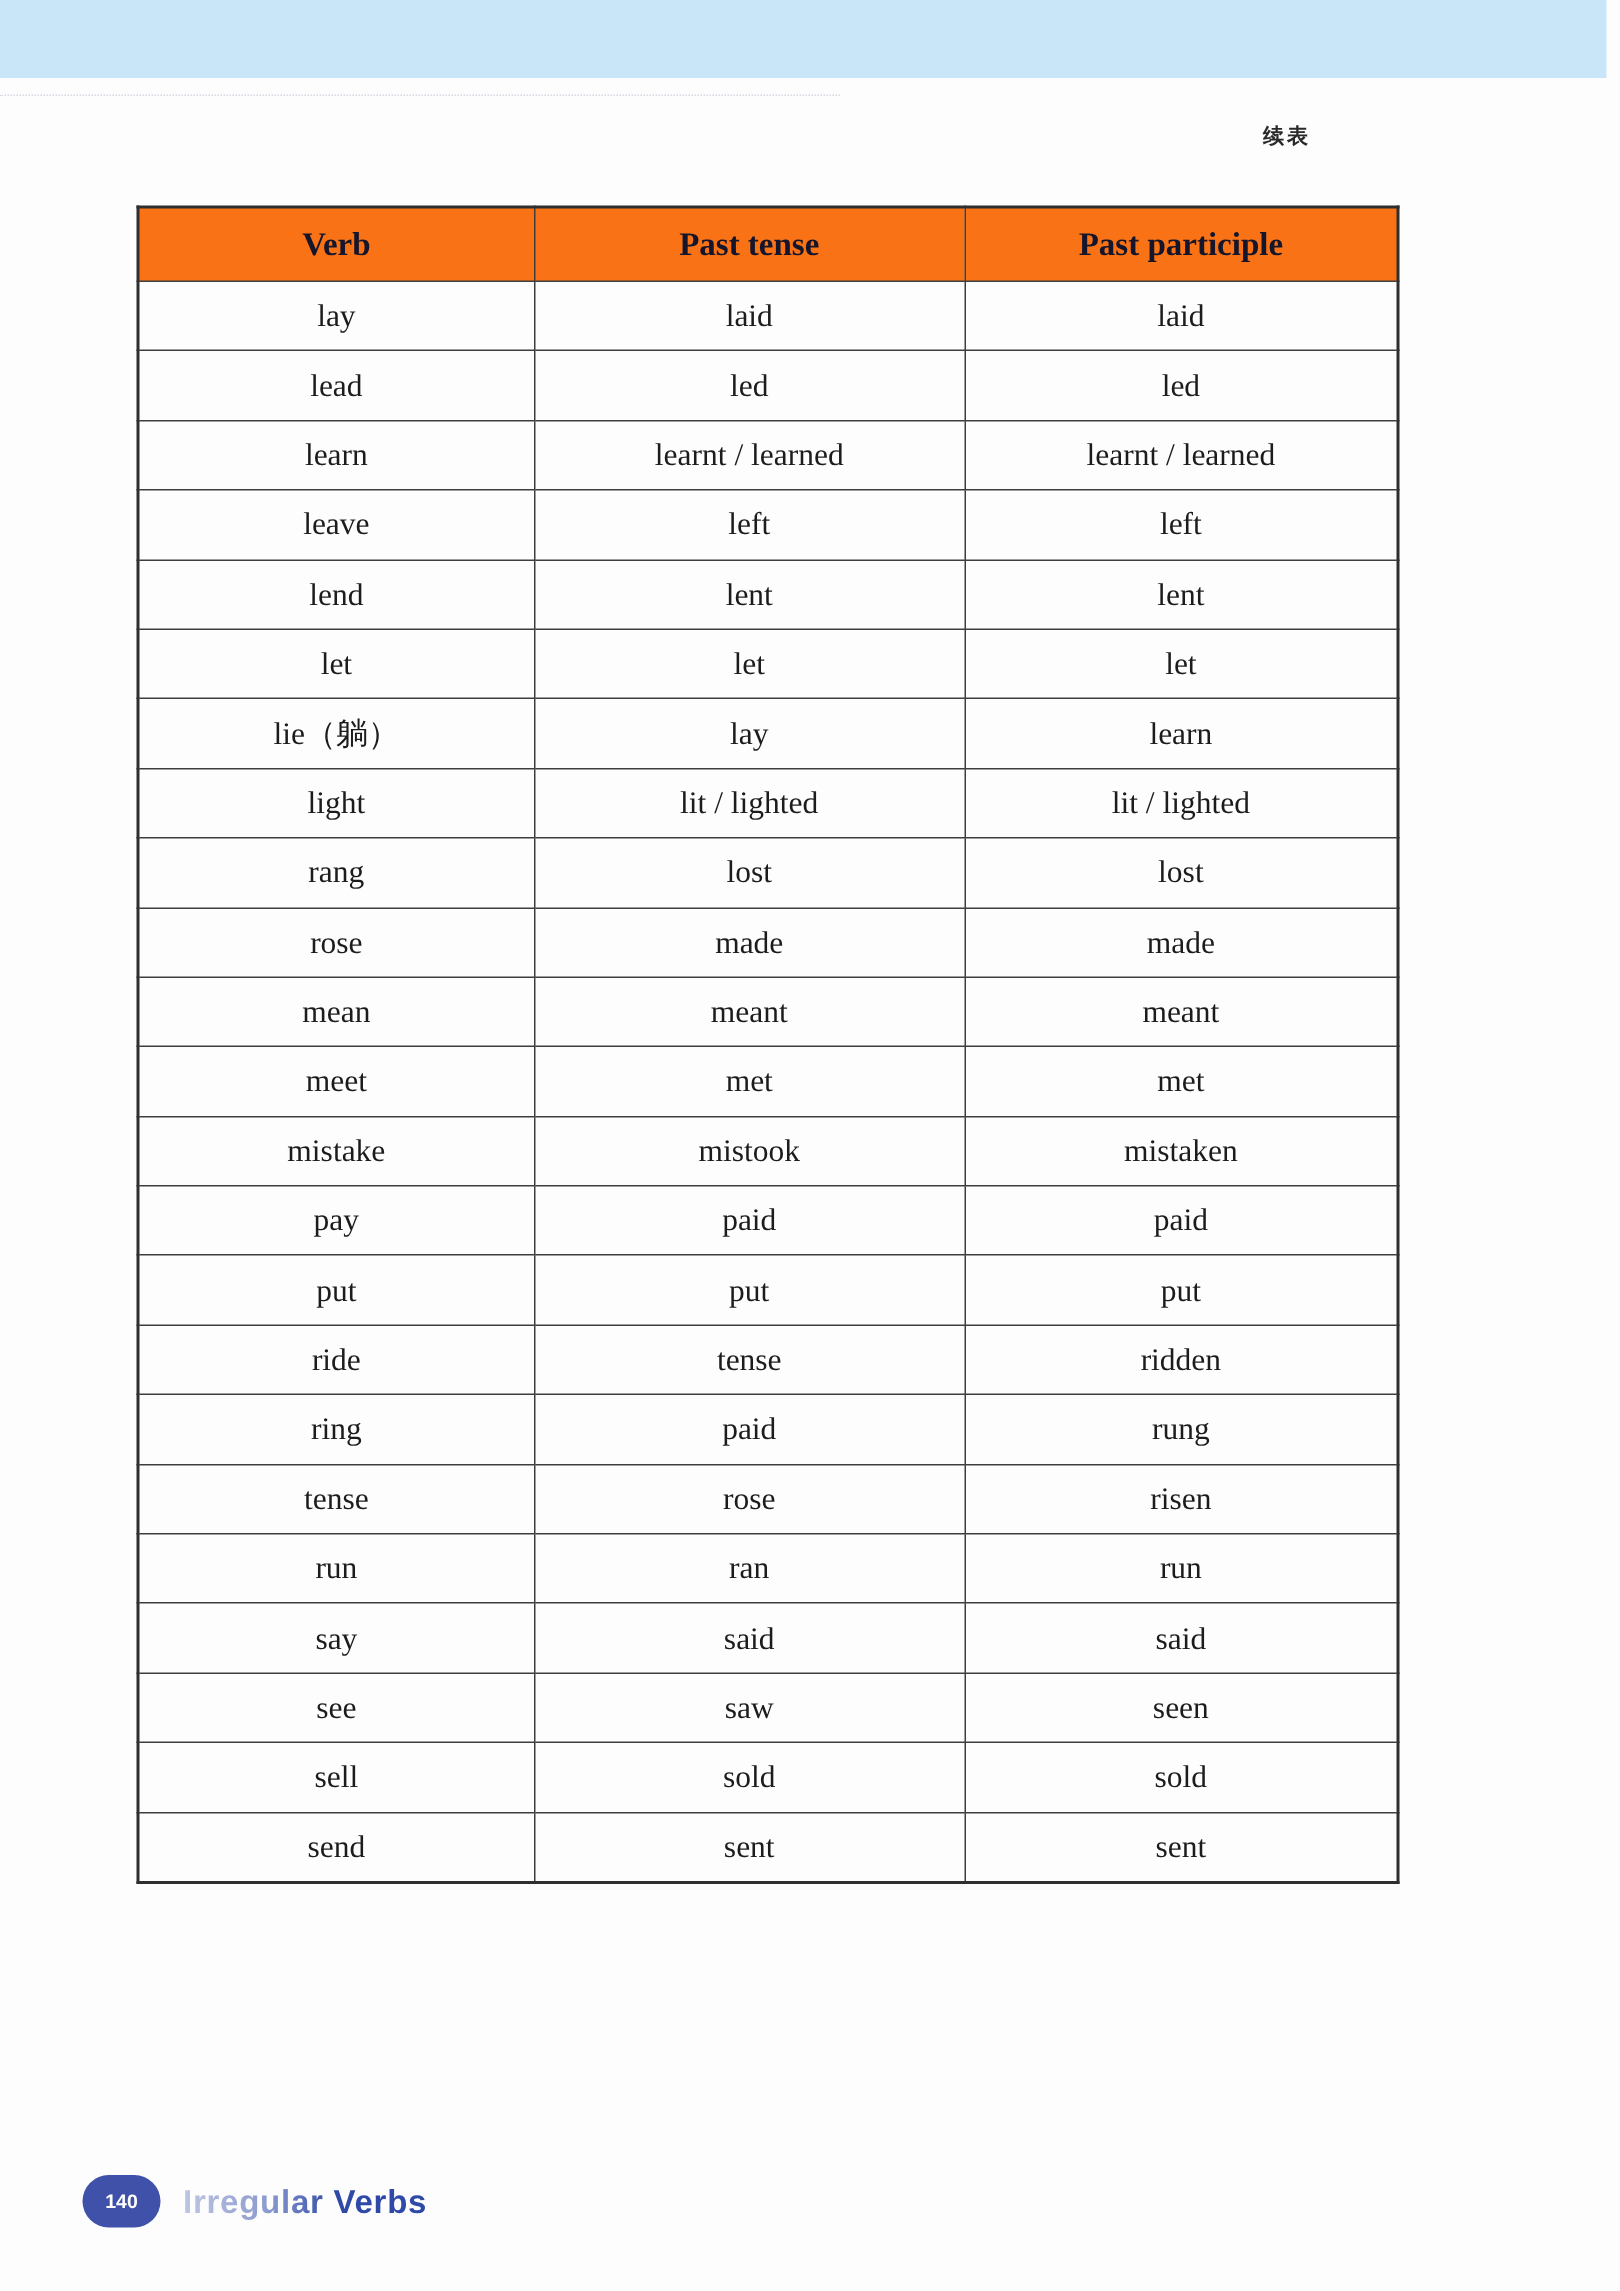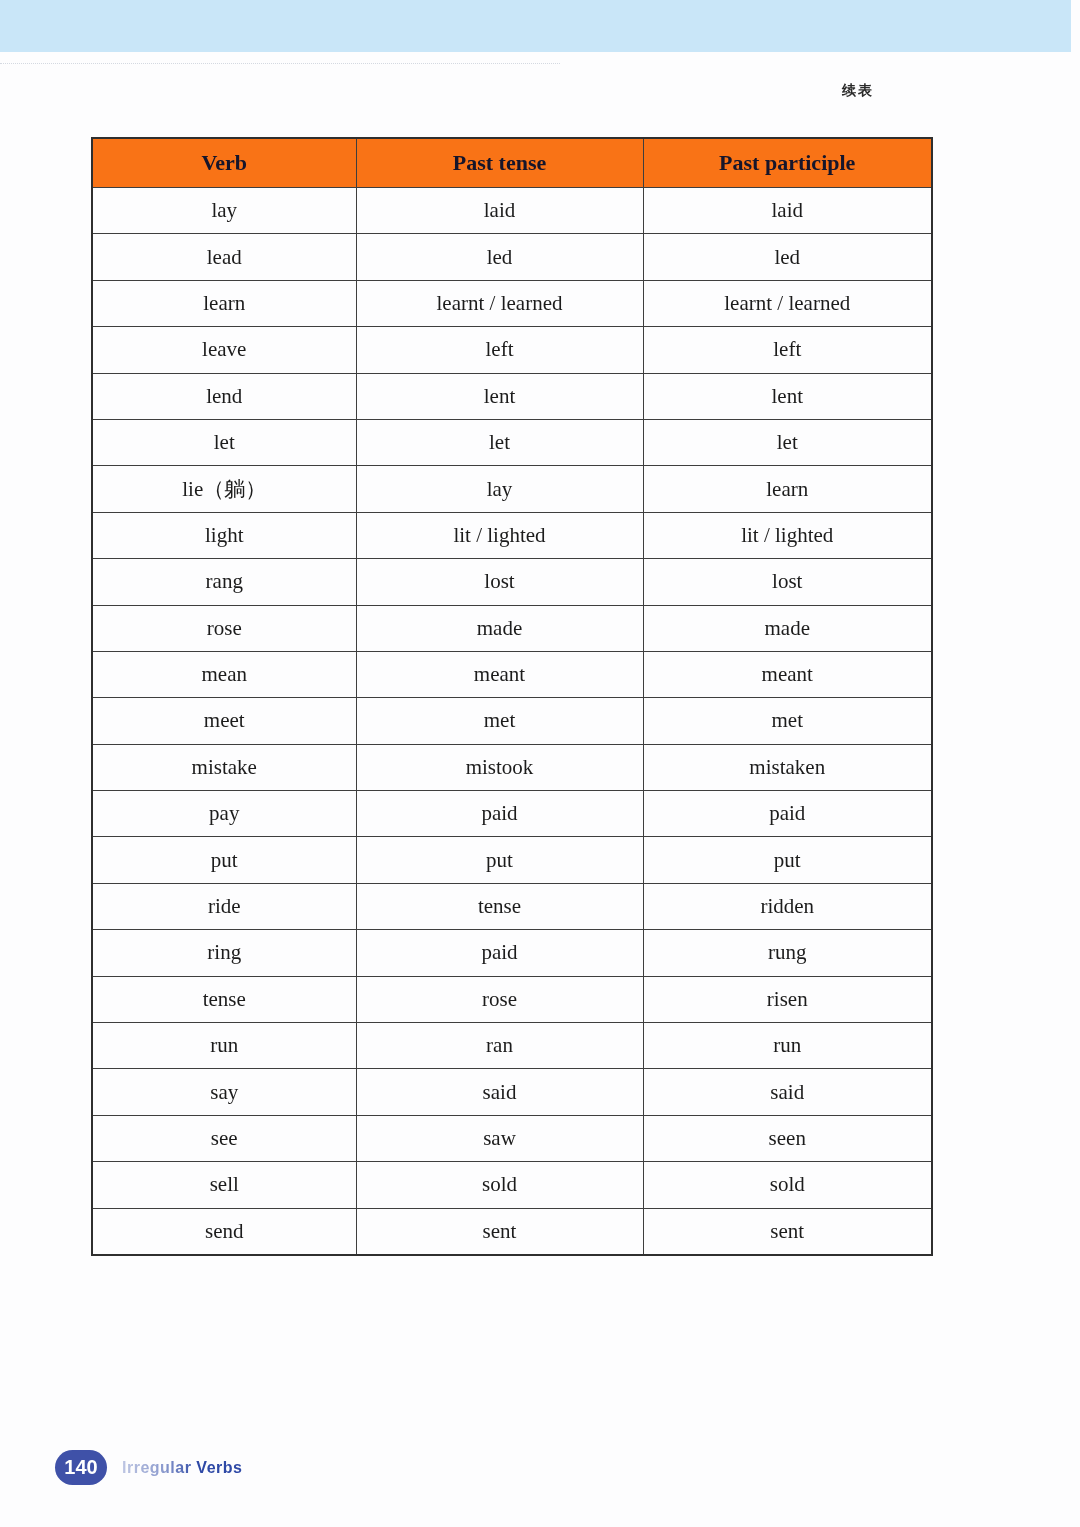--- a/index.html
+++ b/index.html
@@ -80,26 +80,26 @@
   .page-pill {
     width: 52px;
     height: 35px;
     background: #3f51a8;
     color: #ffffff;
     border-radius: 18px;
     display: flex;
     align-items: center;
     justify-content: center;
     font-family: "Liberation Sans", sans-serif;
-    font-size: 20px;
+    font-size: 13px;
     font-weight: bold;
   }
   .footer-title {
     font-family: "Liberation Sans", sans-serif;
-    font-size: 16px;
+    font-size: 22px;
     font-weight: bold;
     color: #2e49a6;
     letter-spacing: 0.5px;
     -webkit-mask-image: linear-gradient(to right, rgba(0,0,0,0.30) 0%, rgba(0,0,0,0.55) 35%, #000 62%);
             mask-image: linear-gradient(to right, rgba(0,0,0,0.30) 0%, rgba(0,0,0,0.55) 35%, #000 62%);
   }
 </style>
 </head>
 <body>
 

